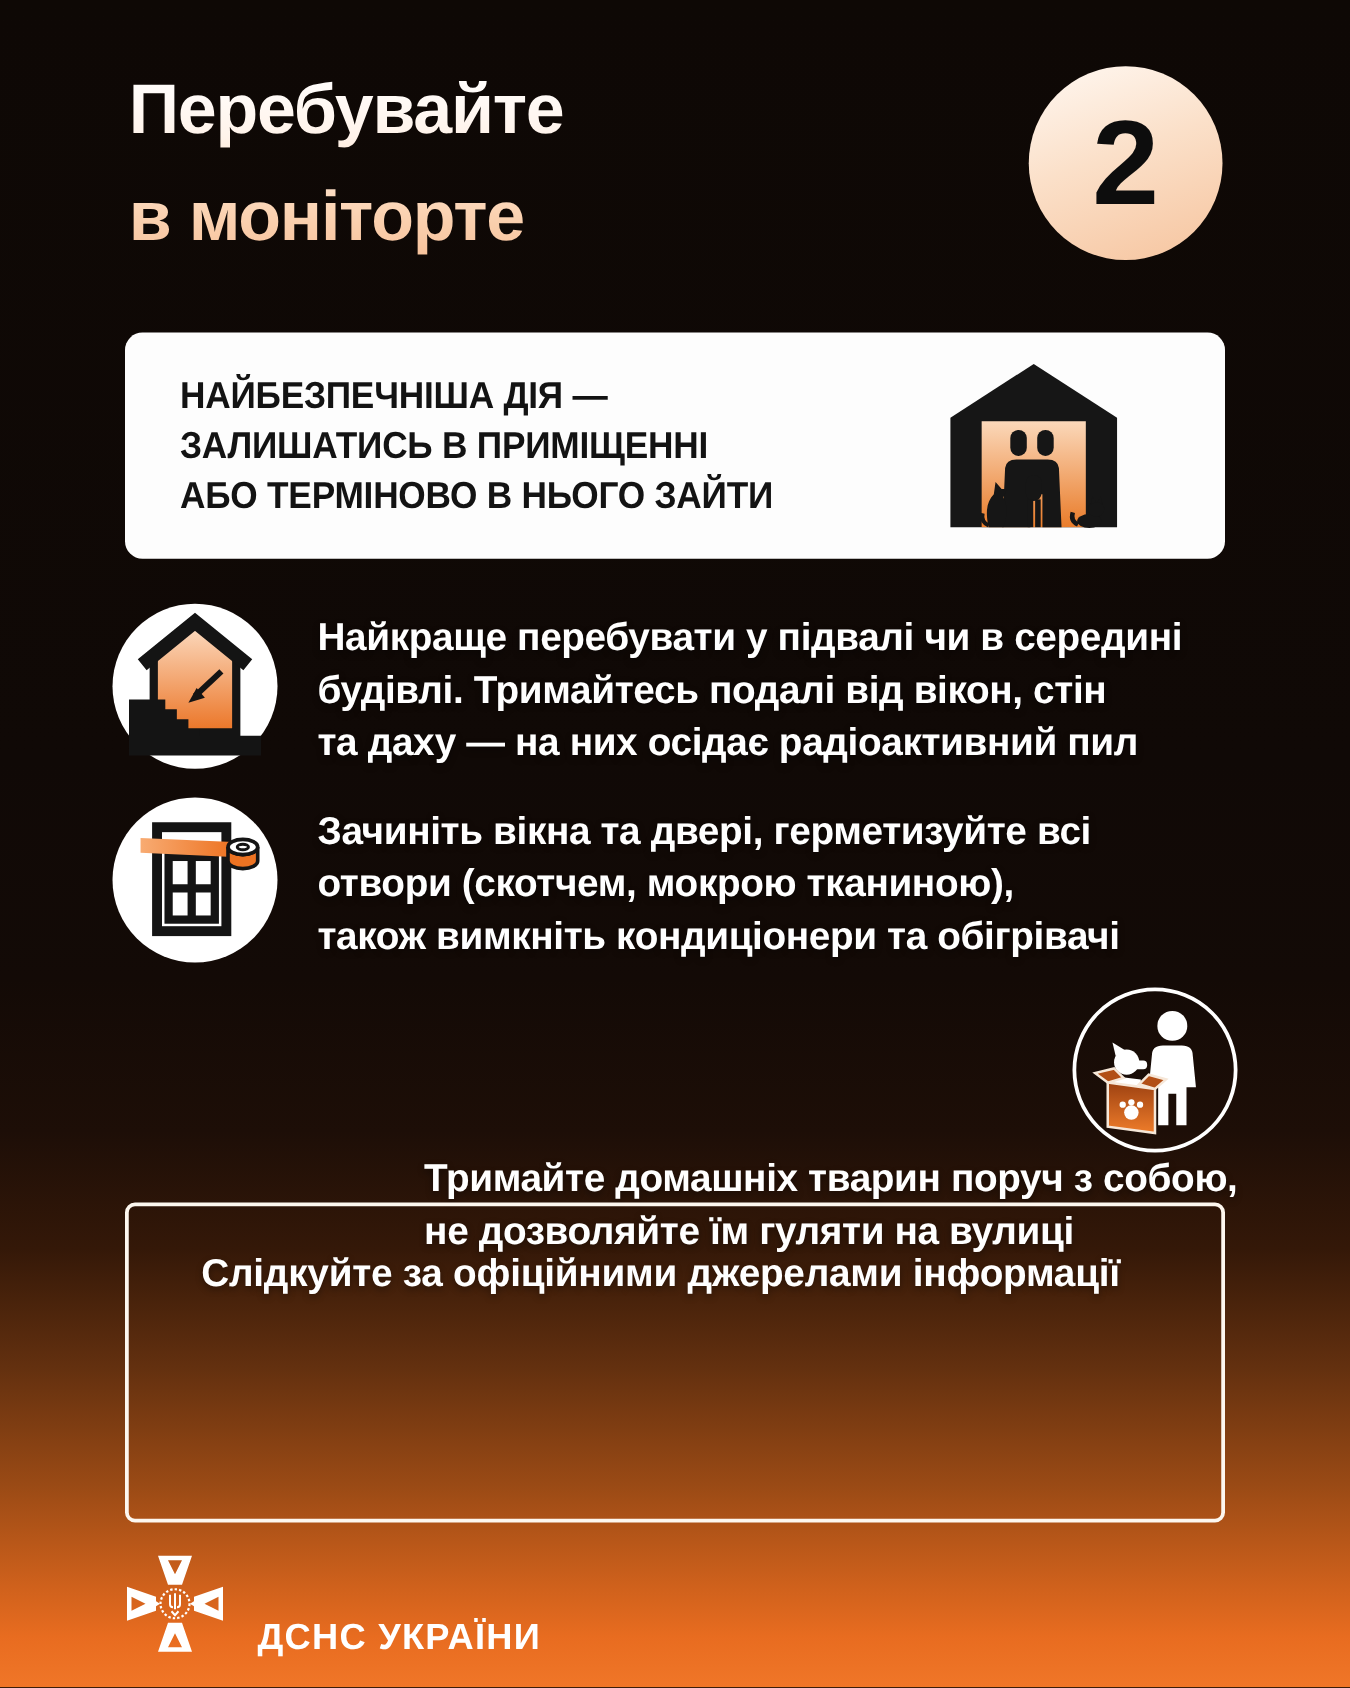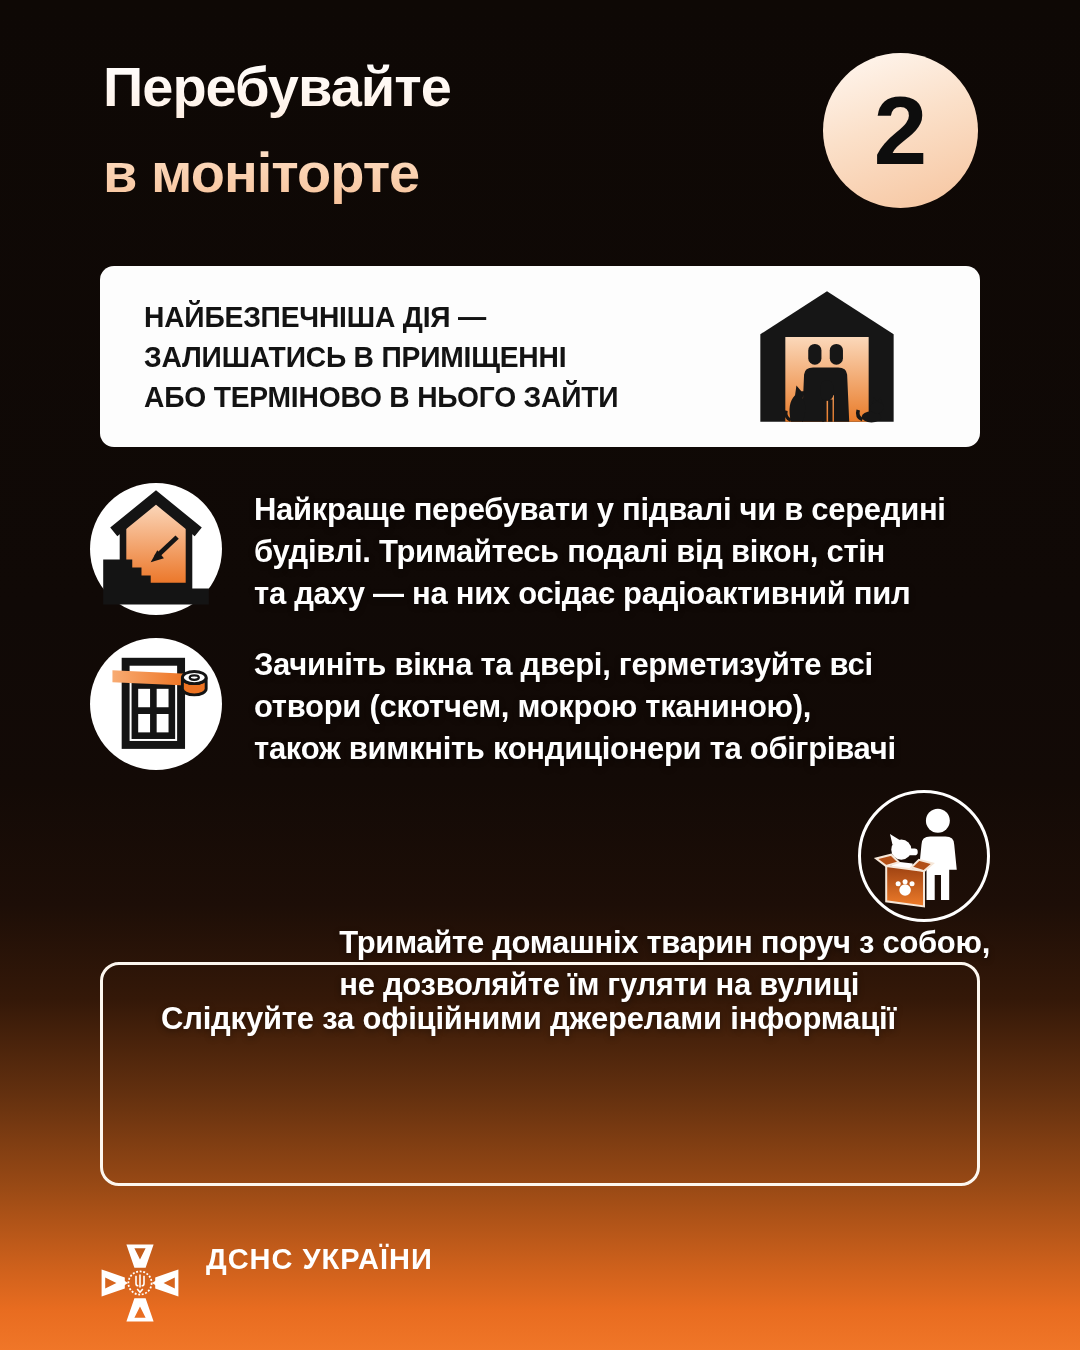--- a/index.html
+++ b/index.html
@@ -45,34 +45,34 @@
   .tip-icon svg{position:absolute;inset:0;width:100%;height:100%;}
   .tip-text{
     margin-left:32px;color:#ffffff;font-size:31px;line-height:42px;font-weight:bold;
     white-space:pre-line;letter-spacing:-0.3px;text-shadow:0 2px 6px rgba(0,0,0,.4);
   }
   .tip1{top:483px;}
   .tip2{top:638px;}
   .tip3{top:790px;flex-direction:column;}
   
   .icard{
-    position:absolute;left:100px;top:962px;width:880px;height:224px;
-    border:3px solid #fdf7ef;border-radius:19px;box-sizing:border-box;
+    position:absolute;left:100px;top:962px;width:880px;height:256px;
+    border:3px solid #fdf7ef;border-radius:8px;box-sizing:border-box;
     color:#ffffff;
   }
   .icard-title{
     position:absolute;left:58px;top:36px;font-size:31px;font-weight:bold;
     letter-spacing:-0.2px;text-shadow:0 2px 6px rgba(0,0,0,.35);
   }
   .icard-body{
     position:absolute;left:58px;top:82px;font-size:31px;line-height:45px;font-weight:normal;
     white-space:pre-line;letter-spacing:-0.2px;text-shadow:0 2px 6px rgba(0,0,0,.3);
   }
   
-  .footer{position:absolute;left:100px;top:1243px;display:flex;align-items:flex-start;}
+  .footer{position:absolute;left:100px;top:1243px;display:flex;align-items:flex-end;}
   .footer-logo{width:80px;height:84px;}
   .footer-text{
     margin-left:26px;color:#ffffff;font-size:29px;font-weight:600;letter-spacing:1px;
   }
 </style>
 </head>
 <body>
 
 <div class="page">
 

